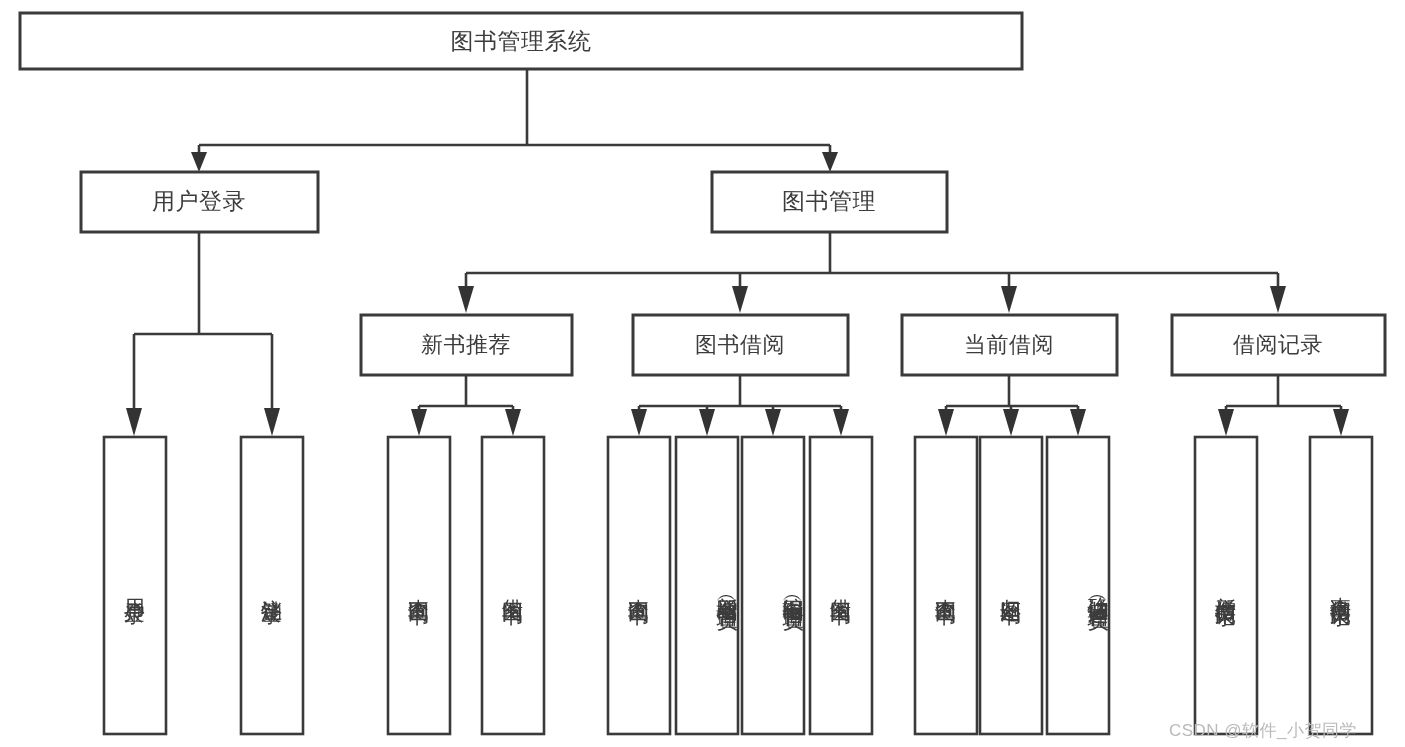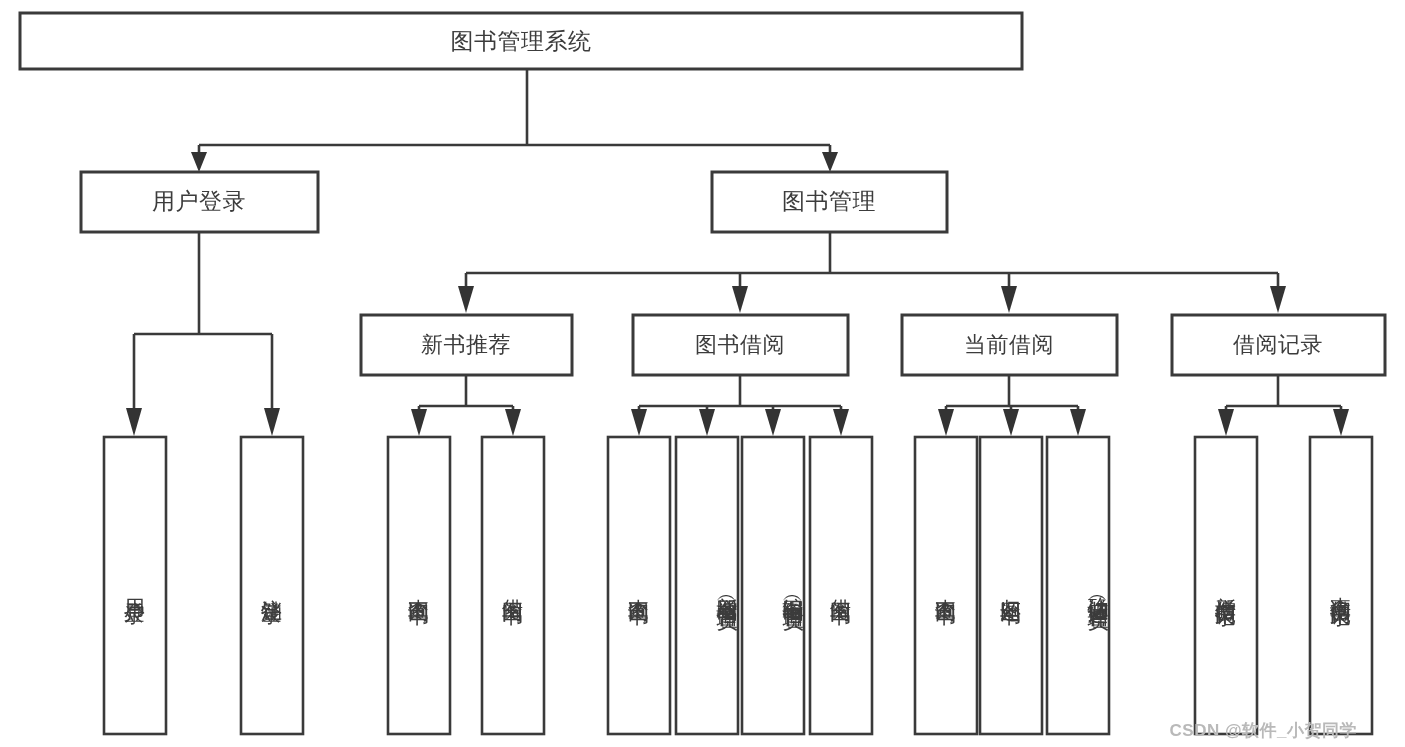--- a/index.html
+++ b/index.html
@@ -76,21 +76,20 @@
   }
   .watermark {
     position: absolute;
     right: 8px;
     bottom: 5px;
     font-family: "Liberation Sans", "DejaVu Sans", sans-serif;
     font-size: 17px;
     color: #b9b9b9;
     letter-spacing: 0.5px;
     white-space: nowrap;
-    font-weight: bold;
   }
 </style>
 </head>
 <body>
 
 <div id="diagram-root">
 
   <svg class="diagram" viewBox="0 0 1405 747">
 
     <g>

